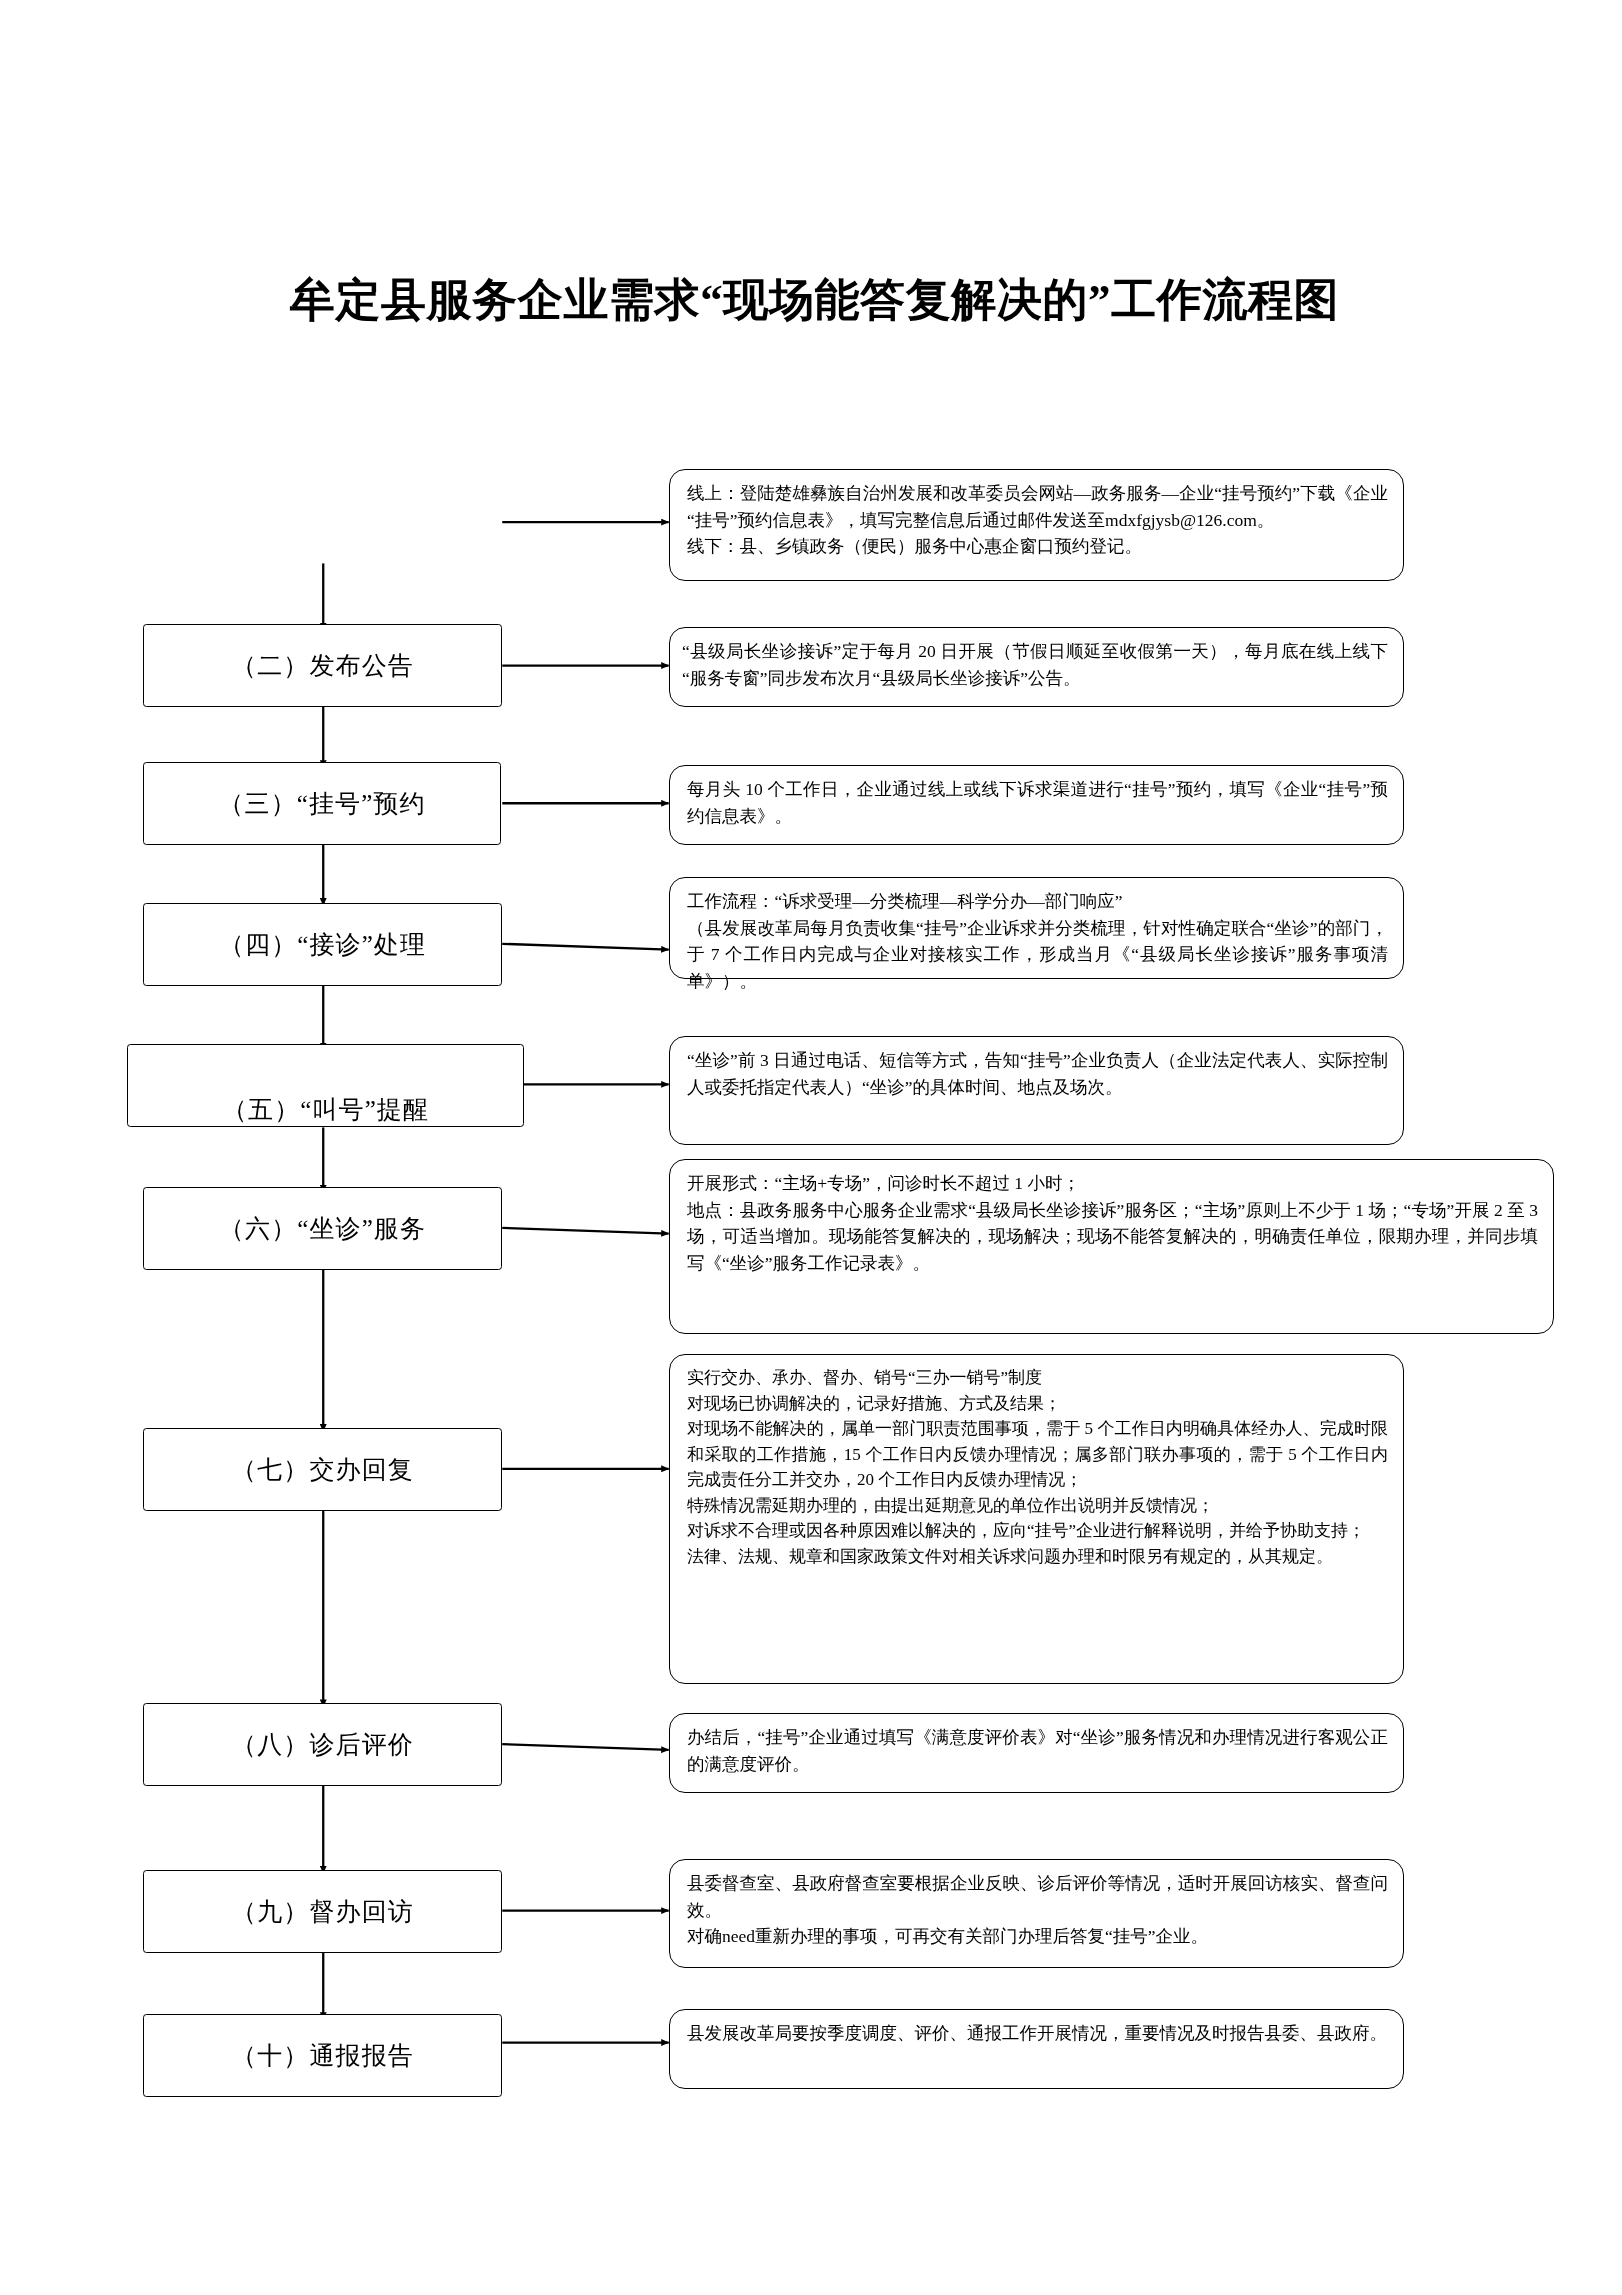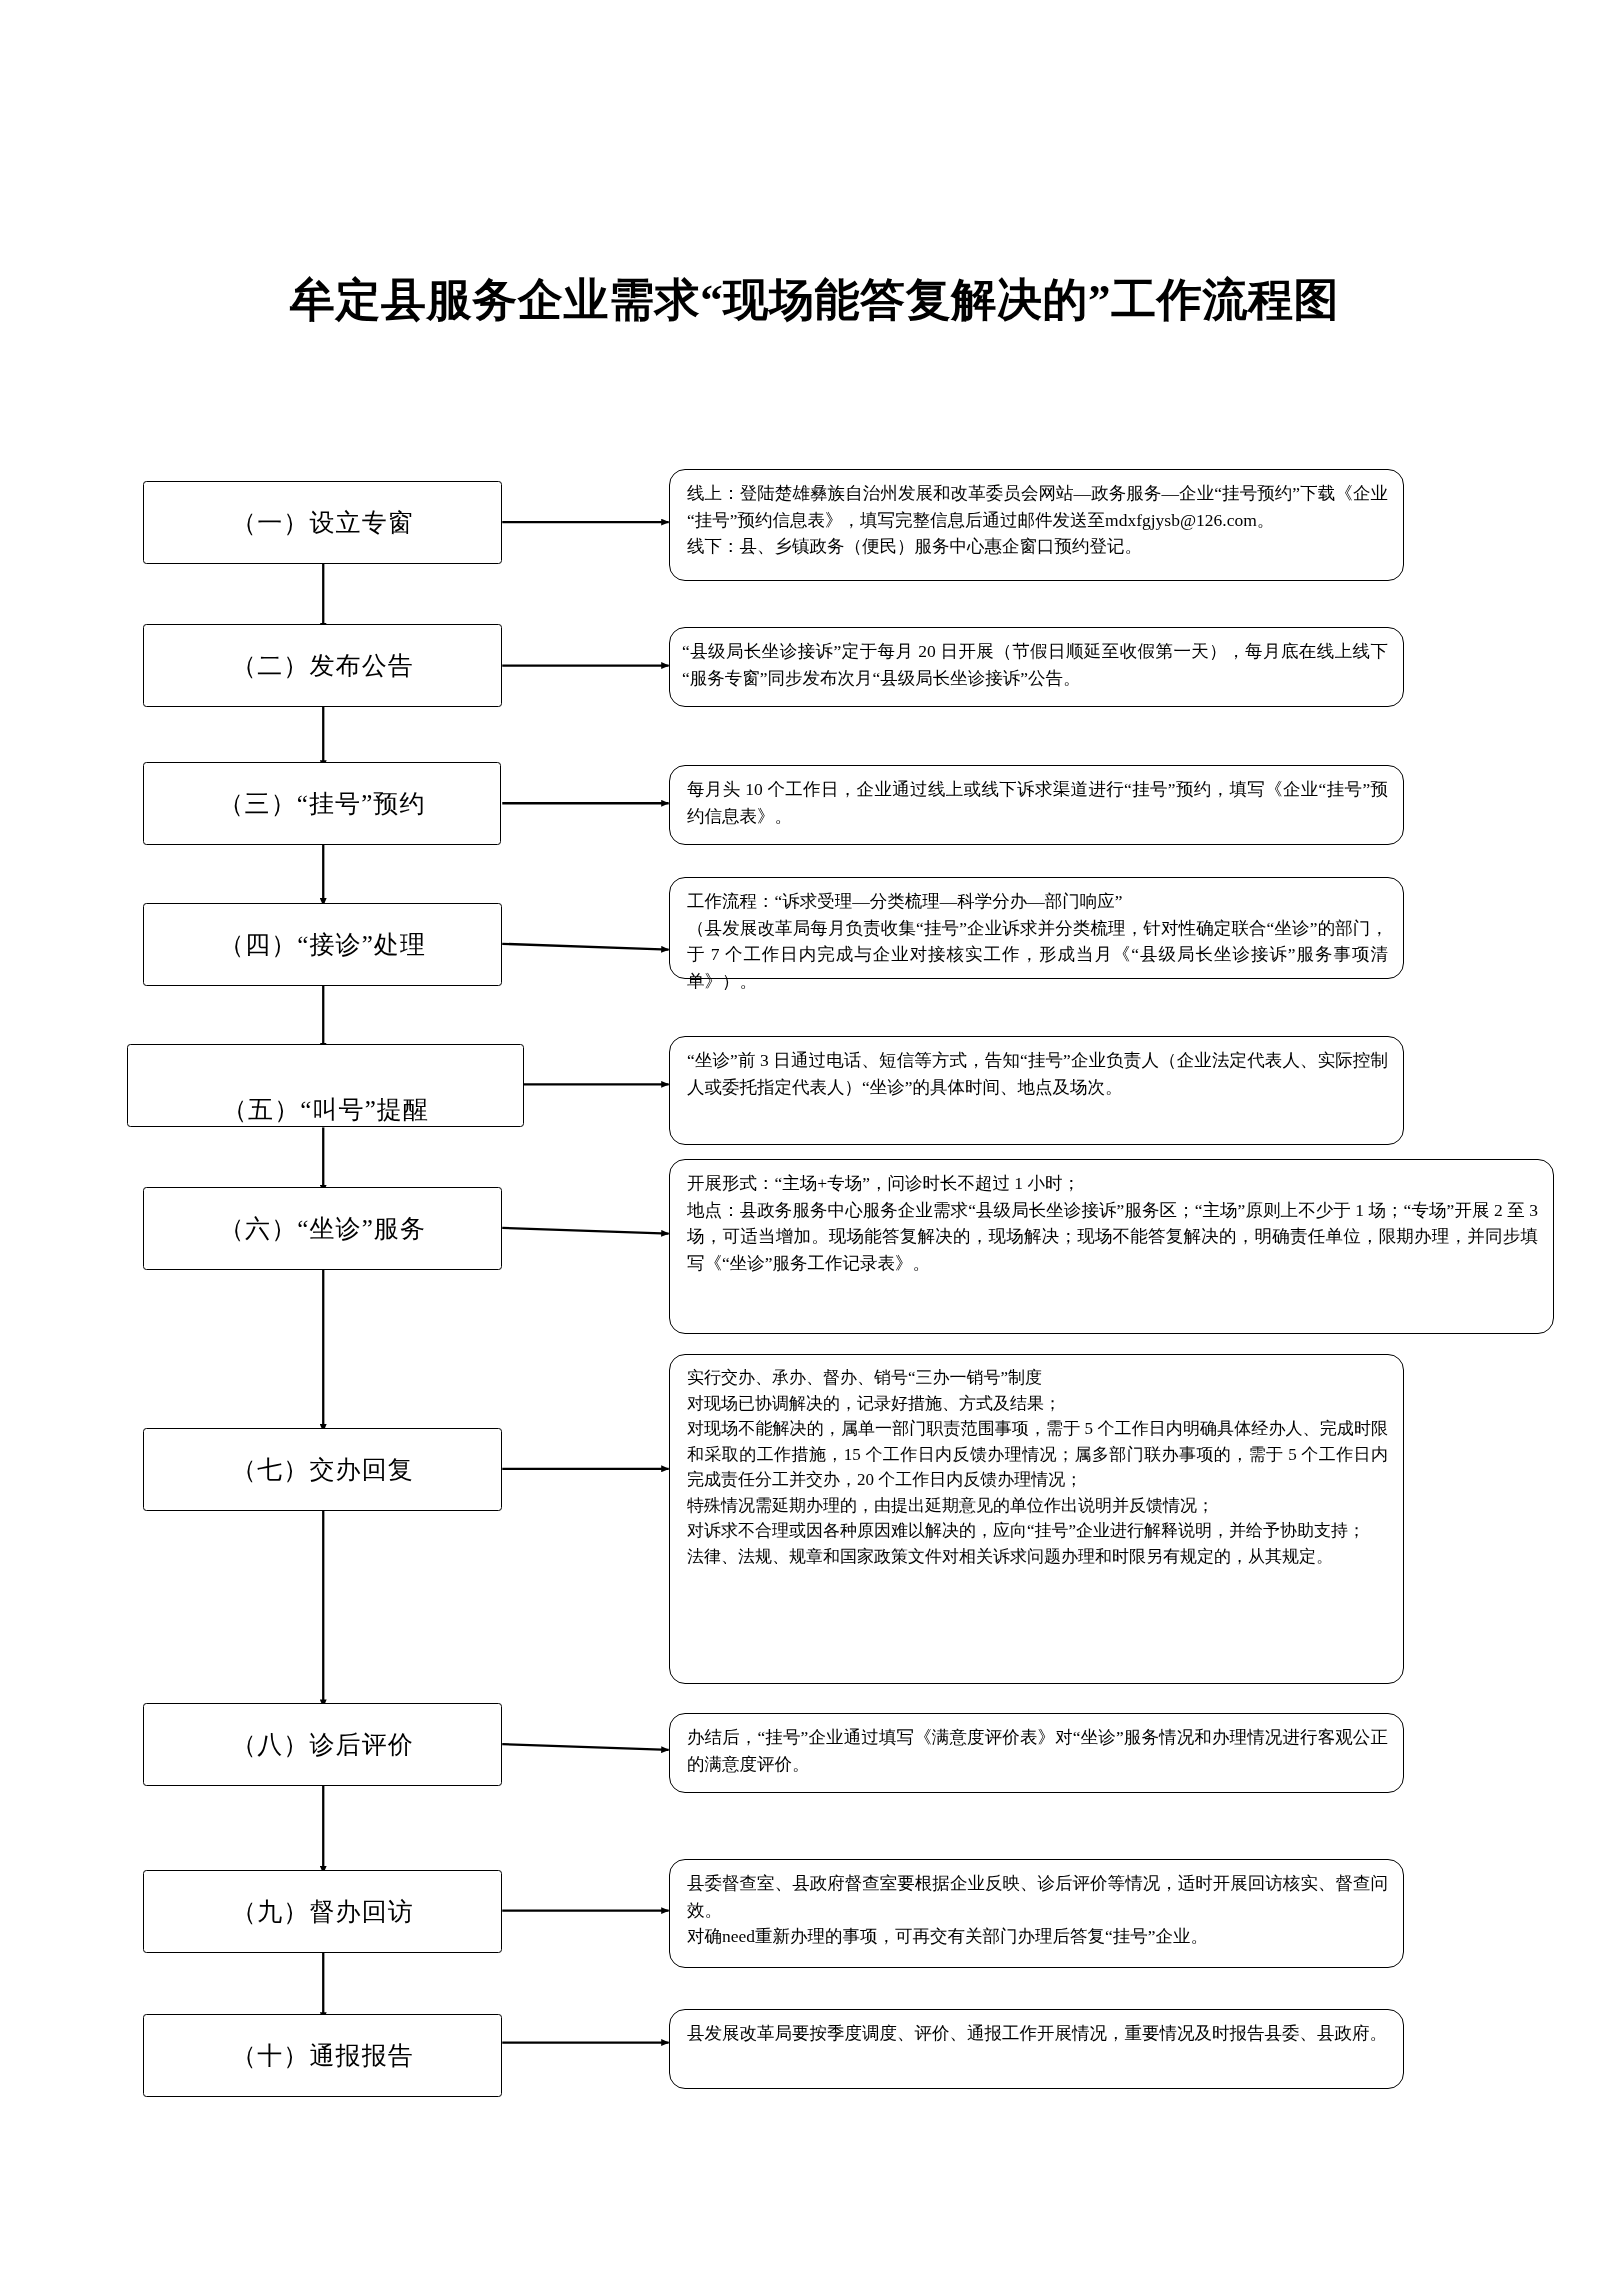--- a/index.html
+++ b/index.html
@@ -115,23 +115,20 @@
       <line x1="875" y1="2140" x2="1165" y2="2150"></line>
       <line x1="875" y1="2560" x2="1165" y2="2560"></line>
       <line x1="875" y1="3040" x2="1165" y2="3050"></line>
       <line x1="875" y1="3330" x2="1165" y2="3330"></line>
       <line x1="875" y1="3560" x2="1165" y2="3560"></line>
     </g>
   </svg>
 
   <div class="flow">
 
-    <div class="node" style="left:143px; top:481px; width:359px; height:83px;">
-      <span>（一）设立专窗</span>
-    </div>
     <div class="desc" style="left:669px; top:469px; width:735px; height:112px;">线上：登陆楚雄彝族自治州发展和改革委员会网站—政务服务—企业“挂号预约”下载《企业“挂号”预约信息表》，填写完整信息后通过邮件发送至mdxfgjysb@126.com。
 线下：县、乡镇政务（便民）服务中心惠企窗口预约登记。</div>
 
     <div class="node" style="left:143px; top:624px; width:359px; height:83px;">
       <span>（二）发布公告</span>
     </div>
     <div class="desc" style="left:669px; top:627px; width:735px; height:80px;padding-left:12px;">“县级局长坐诊接诉”定于每月 20 日开展（节假日顺延至收假第一天），每月底在线上线下“服务专窗”同步发布次月“县级局长坐诊接诉”公告。</div>
 
     <div class="node" style="left:143px; top:762px; width:358px; height:83px;">
       <span>（三）“挂号”预约</span>

